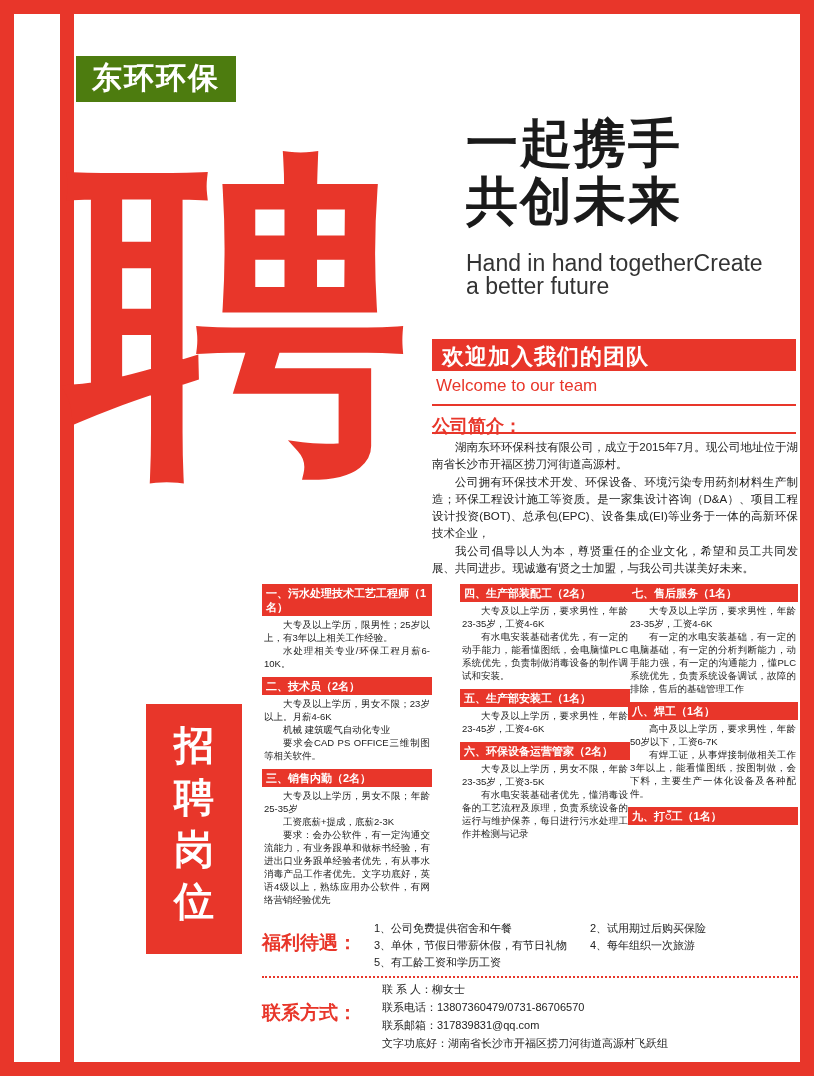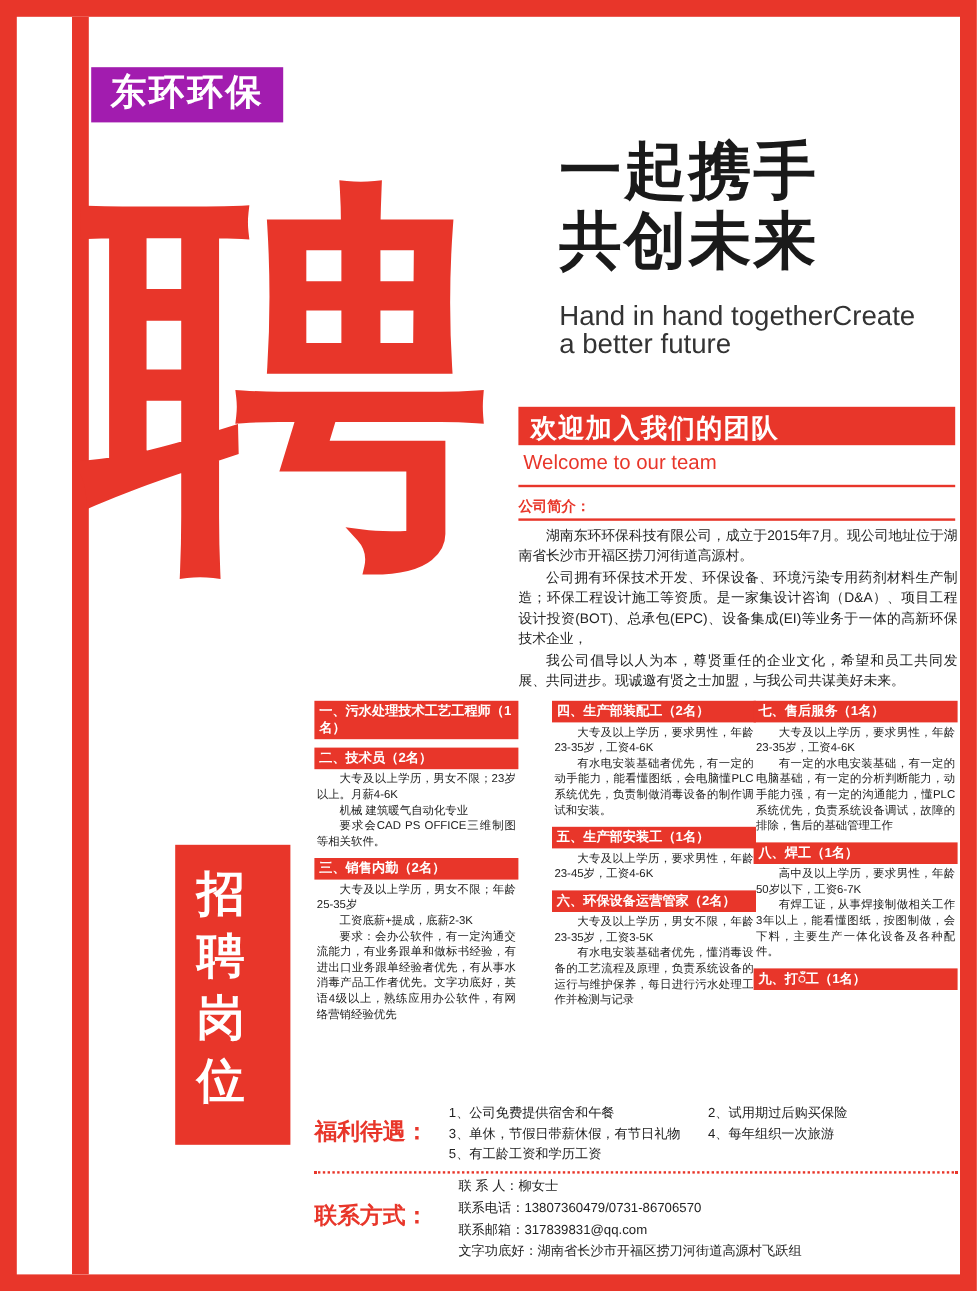--- a/index.html
+++ b/index.html
@@ -21,40 +21,40 @@
     background:#ffffff;
     overflow:hidden;
   }
   
   .left-bar{
     position:absolute;left:46px;top:0;width:14px;bottom:0;background:#e8362a;
   }
   
   .brand{
     position:absolute;left:62px;top:42px;
-    background:#a21caf;color:#fff;
+    background:#4d7c0f;color:#fff;
     font-size:30px;font-weight:bold;letter-spacing:2px;
     padding:7px 16px 9px 16px;
     line-height:1;
   }
   
   .big-char{
     position:absolute;left:55px;top:150px;
     color:#e8362a;
     font-size:340px;
     line-height:300px;
     font-weight:bold;
     font-family:"DejaVu Sans","Liberation Sans",sans-serif;
     letter-spacing:0;
   }
   .vert-words{
     position:absolute;left:150px;top:705px;
     color:#ffffff;
     font-size:40px;font-weight:bold;line-height:52px;
-    text-align:left;width:60px;
+    text-align:center;width:60px;
     z-index:3;
   }
   .vert-block{
     position:absolute;left:132px;top:690px;width:96px;height:250px;
     background:#e8362a;z-index:2;
   }
   
   .headline{
     position:absolute;left:452px;top:100px;width:330px;
     color:#1a1a1a;font-weight:bold;
@@ -71,21 +71,21 @@
   .welcome-bar .cn{
     position:absolute;left:10px;top:3px;color:#ffffff;font-size:22px;font-weight:bold;letter-spacing:1px;
   }
   .welcome-en{
     position:absolute;left:422px;top:362px;color:#e8362a;font-size:17px;
   }
   .rule{
     position:absolute;left:418px;width:364px;height:2px;background:#e8362a;
   }
   .sec-title{
-    position:absolute;color:#e8362a;font-weight:bold;font-size:12px;
+    position:absolute;color:#e8362a;font-weight:bold;font-size:18px;
   }
   .intro{
     position:absolute;left:418px;top:425px;width:366px;
     color:#222;font-size:11.5px;line-height:17px;text-align:justify;
   }
   .intro p{margin:0 0 1px 0;text-indent:2em;}
   
   .jobs{
     position:absolute;left:248px;top:570px;width:536px;
   }
@@ -163,20 +163,24 @@
       <p>湖南东环环保科技有限公司，成立于2015年7月。现公司地址位于湖南省长沙市开福区捞刀河街道高源村。</p>
       <p>公司拥有环保技术开发、环保设备、环境污染专用药剂材料生产制造；环保工程设计施工等资质。是一家集设计咨询（D&amp;A）、项目工程设计投资(BOT)、总承包(EPC)、设备集成(EI)等业务于一体的高新环保技术企业，</p>
       <p>我公司倡导以人为本，尊贤重任的企业文化，希望和员工共同发展、共同进步。现诚邀有贤之士加盟，与我公司共谋美好未来。</p>
     </div>
 
     <div class="jobs">
 
       <div class="col c1">
         <div class="job">
           <div class="job-head">一、污水处理技术工艺工程师（1名）</div>
+          <div class="job-body">
+            <div>大专及以上学历，限男性；25岁以上，有3年以上相关工作经验。</div>
+            <div>水处理相关专业/环保工程月薪6-10K。</div>
+          </div>
         </div>
         <div class="job">
           <div class="job-head">二、技术员（2名）</div>
           <div class="job-body">
             <div>大专及以上学历，男女不限；23岁以上。月薪4-6K</div>
             <div>机械 建筑暖气自动化专业</div>
             <div>要求会CAD PS OFFICE三维制图等相关软件。</div>
           </div>
         </div>
         <div class="job">

